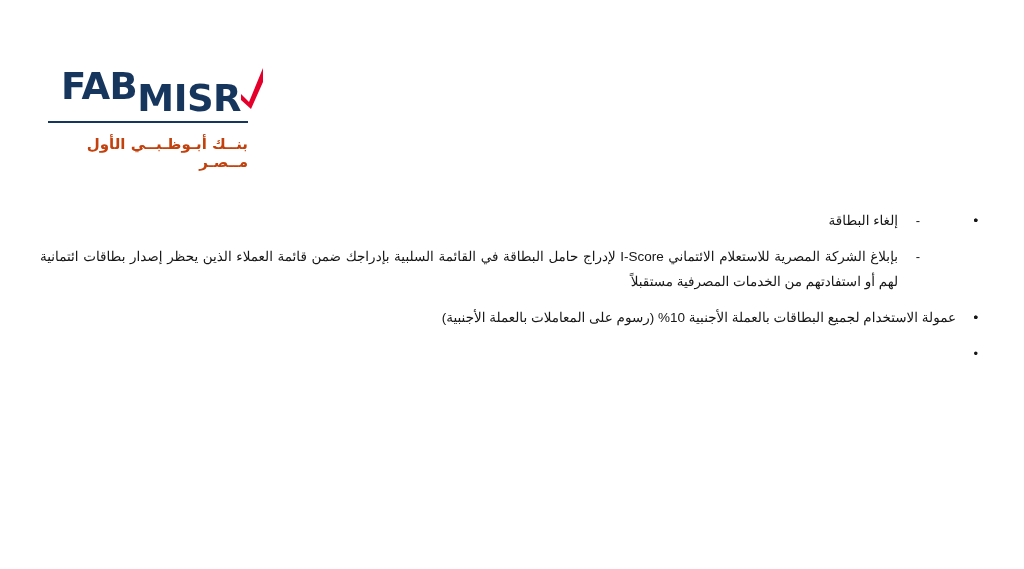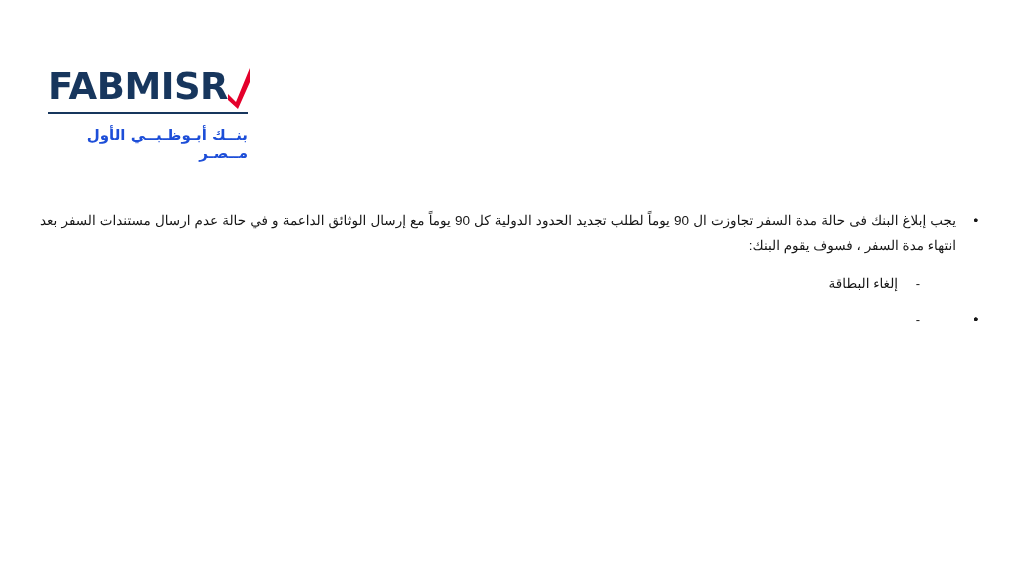--- a/index.html
+++ b/index.html
@@ -31,48 +31,50 @@
     top: 68px;
     width: 230px;
     direction: ltr;
     text-align: left;
   }
   .logo-wordmark {
     display: flex;
     align-items: flex-start;
     line-height: 1;
     position: relative;
+    justify-content: center;
   }
   .logo-fab {
     font-family: "DejaVu Sans", sans-serif;
     font-weight: bold;
     font-size: 37px;
     letter-spacing: -0.5px;
     color: #17365d;
   }
   .logo-misr {
     font-family: "DejaVu Sans", sans-serif;
     font-weight: bold;
     font-size: 37px;
     letter-spacing: -0.5px;
     color: #17365d;
+    margin-top: 12px;
   }
   .logo-tick {
     position: relative;
     width: 26px;
     height: 40px;
     margin-left: -2px;
   }
   .logo-tick svg { display: block; }
 
   .logo-ar {
     margin-top: 12px;
     font-family: "DejaVu Sans", sans-serif;
     font-size: 15px;
-    color: #1d4ed8;
+    color: #c2410c;
     letter-spacing: 1px;
     text-align: right;
     direction: rtl;
     width: 200px;
     font-weight: bold;
   }
   .logo-rule {
     width: 200px;
     height: 2px;
     background: #17365d;
@@ -149,38 +151,39 @@
 
   <div class="content">
     <ul class="bullets">
 
       <li class="bullet">
         <span class="marker">•</span>
       </li>
 
       <li class="bullet">
         <span class="marker">•</span>
-        <span class="txt">يجب إبلاغ البنك فى حالة مدة السفر تجاوزت ال 90 يوماً لطلب تجديد الحدود الدولية كل 90 يوماً مع إرسال الوثائق الداعمة و في حالة عدم ارسال مستندات السفر بعد انتهاء مدة السفر ، فسوف يقوم البنك:</span>
       </li>
 
       <li class="bullet sub">
         <span class="marker">-</span>
         <span class="txt">إلغاء البطاقة</span>
       </li>
 
       <li class="bullet sub">
         <span class="marker">-</span>
+        <span class="txt">بإبلاغ الشركة المصرية للاستعلام الائتماني I-Score لإدراج حامل البطاقة في القائمة السلبية  بإدراجك ضمن قائمة العملاء الذين يحظر إصدار بطاقات ائتمانية لهم أو استفادتهم من الخدمات المصرفية مستقبلاً</span>
       </li>
 
       <li class="bullet tight">
         <span class="marker">•</span>
       </li>
 
       <li class="bullet tight">
         <span class="marker">•</span>
+        <span class="txt">عمولة الاستخدام لجميع البطاقات بالعملة الأجنبية 10%  (رسوم على المعاملات بالعملة الأجنبية)</span>
       </li>
 
       <li class="bullet tight">
         <span class="marker">•</span>
       </li>
 
     </ul>
   </div>
 
 </div>

